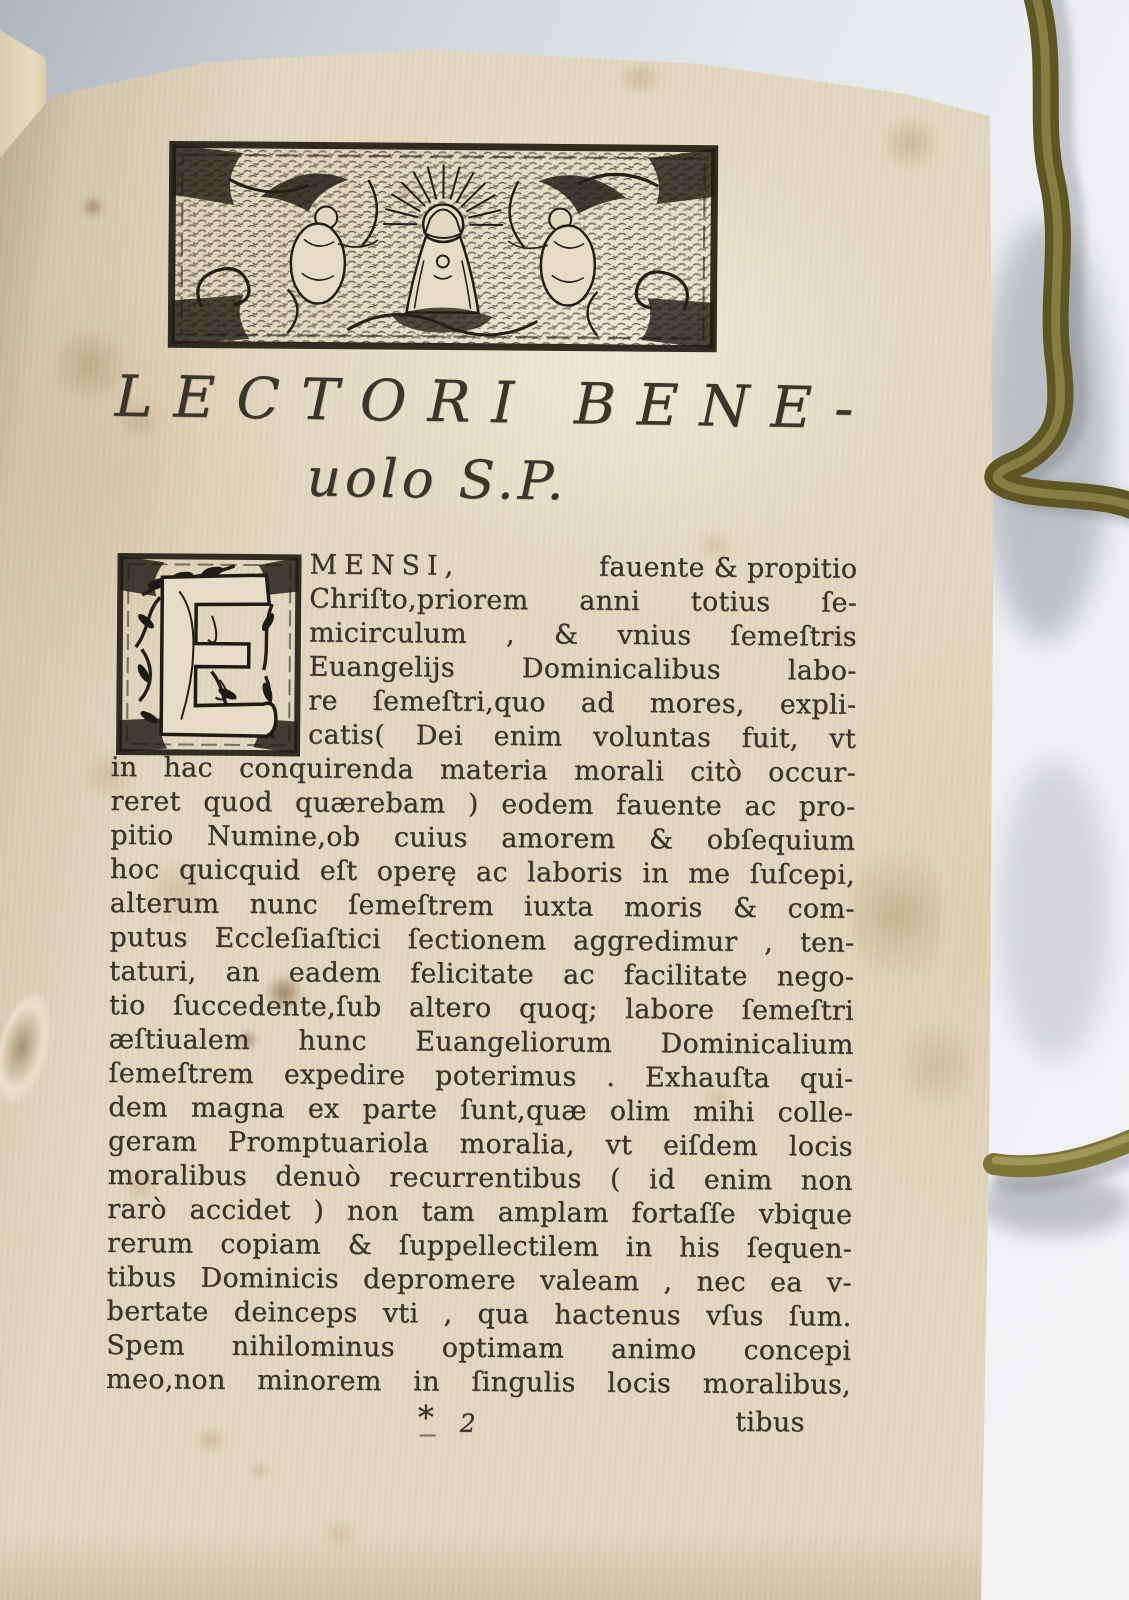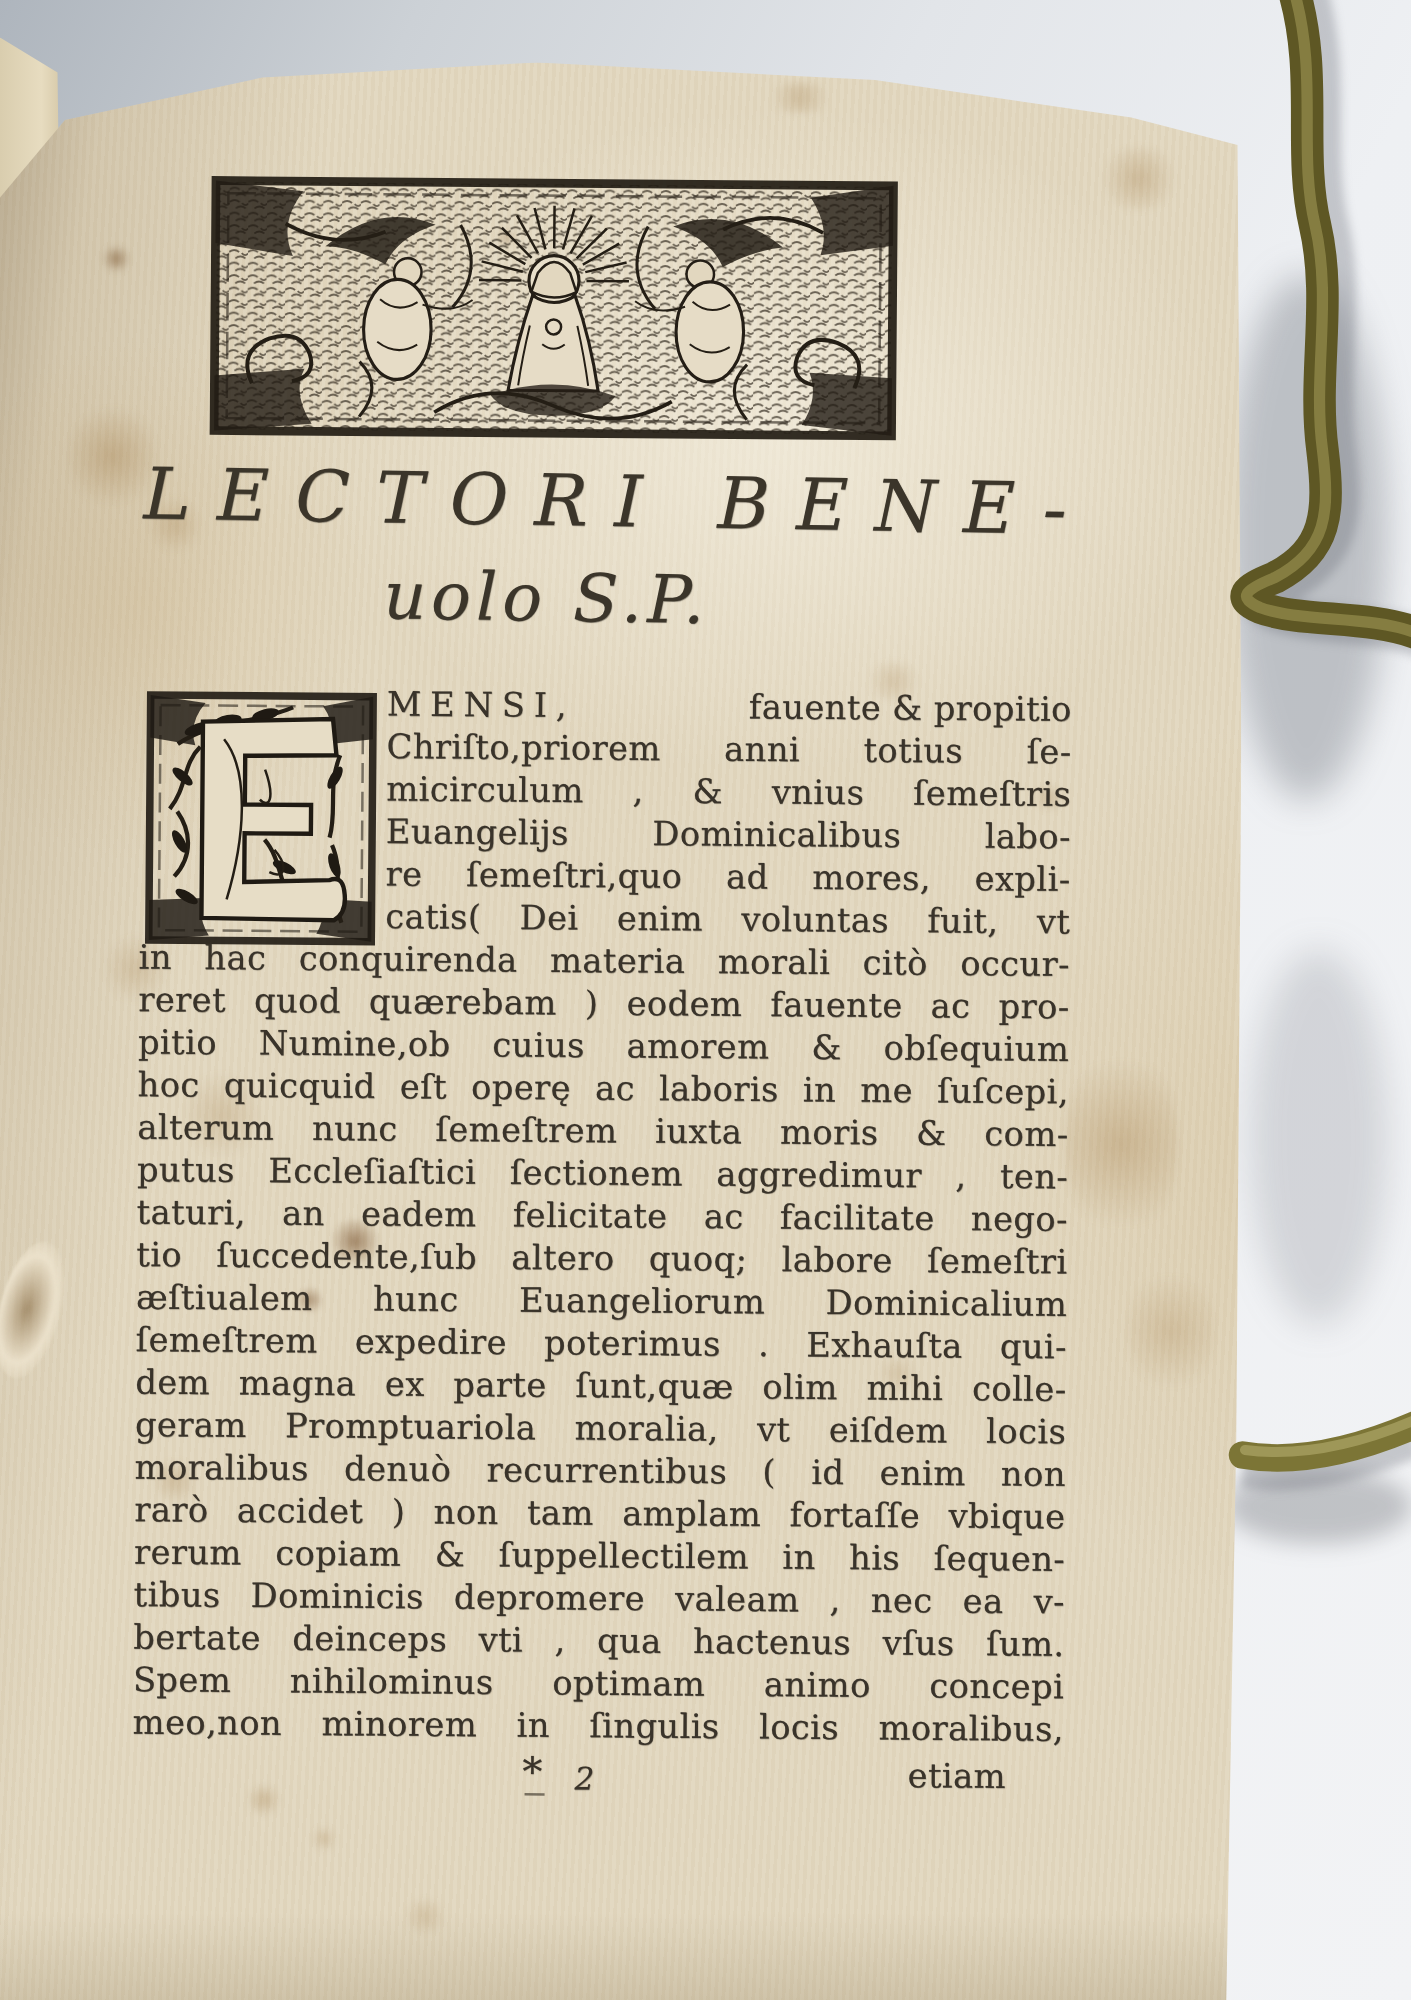--- a/index.html
+++ b/index.html
@@ -192,21 +192,21 @@
         <div class="line">moralibus denuò recurrentibus ( id enim non</div>
         <div class="line">rarò accidet ) non tam amplam fortaſſe vbique</div>
         <div class="line">rerum copiam &amp; ſuppellectilem in his ſequen-</div>
         <div class="line">tibus Dominicis depromere valeam , nec ea v-</div>
         <div class="line">bertate deinceps vti , qua hactenus vſus ſum.</div>
         <div class="line">Spem nihilominus optimam animo concepi</div>
         <div class="line">meo,non minorem in ſingulis locis moralibus,</div>
         <div class="sigrow">
           <span class="sigmark">*</span>
           <span class="signum">2</span>
-          <span class="catchword">etiam</span>
+          <span class="catchword">tibus</span>
         </div>
       </div>
     </div>
   </div>
 
   <svg class="cordsvg" width="1129" height="1600" viewBox="0 0 1129 1600">
 
     <path d="M1047,-8 C1067,60 1050,120 1064,180 C1078,240 1062,300 1070,360 C1076,410 1074,442 1032,466 C1007,476 1002,482 1020,490 C1052,502 1107,498 1140,512" stroke="rgba(95,99,108,.30)" stroke-width="30" fill="none" stroke-linecap="round" filter="blur(4px)"></path>
     <path d="M1132,1154 C1090,1172 1040,1186 994,1178" stroke="rgba(95,99,108,.30)" stroke-width="24" fill="none" filter="blur(4px)"></path>
 

